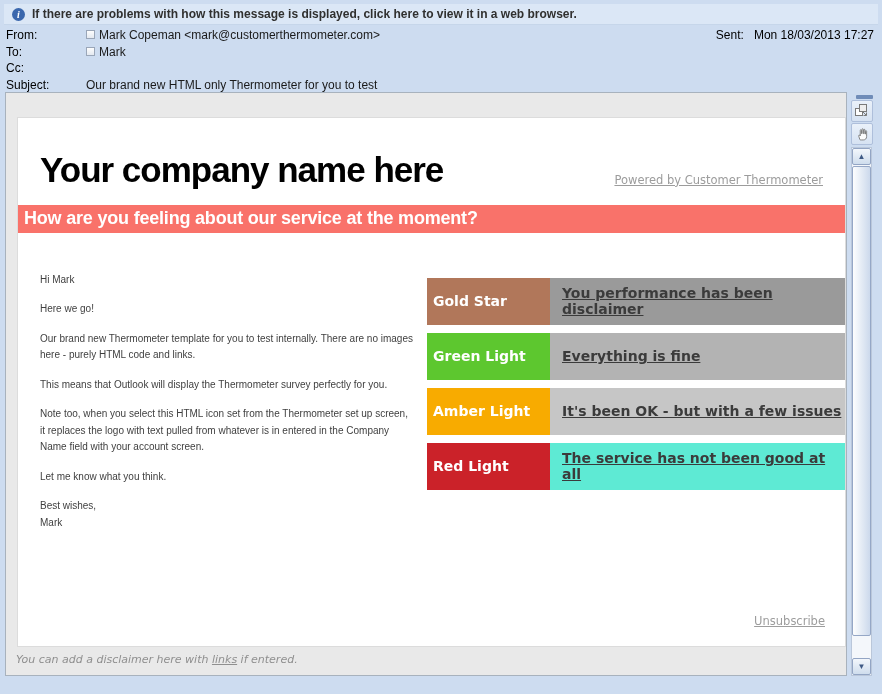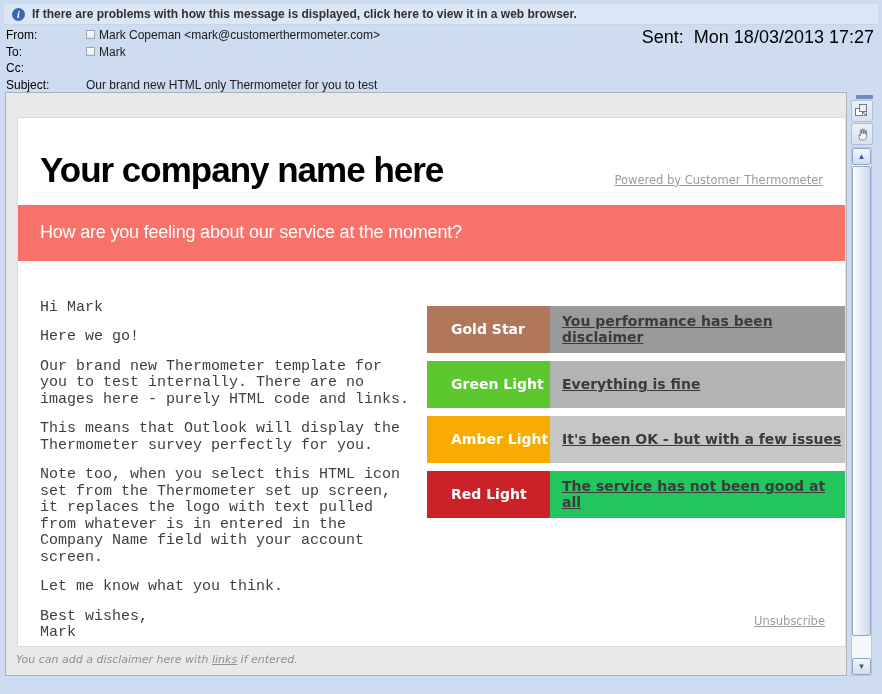--- a/index.html
+++ b/index.html
@@ -20,52 +20,52 @@
     color:#fff; font:italic bold 10px/13px "Liberation Serif", serif;
     text-align:center; margin-right:7px; flex:none;
   }
 
   
   .hrow { position:absolute; left:6px; right:8px; height:15px; display:flex; align-items:center;
           font-size:12px; color:#1a1a1a; }
   .hlabel { width:80px; color:#000000; flex:none; }
   .presence { width:9px; height:9px; border:1px solid #9aa6b8; background:linear-gradient(#fdfdfd,#e4e9f0);
               margin-right:4px; flex:none; }
-  .sentblock { position:absolute; right:8px; top:27px; height:15px; display:flex; 
-               font-size:18px; }
+  .sentblock { position:absolute; right:8px; top:27px; height:15px; display:flex; align-items:center;
+               font-size:12px; }
   .sentblock .hlabel { width:auto; margin-right:10px; }
 
   
   .content {
     position:absolute; left:5px; top:92px; width:842px; height:584px;
     background:#e9e9e9; border:1px solid #a8b2bd; overflow:hidden;
   }
   .card {
     position:absolute; left:11px; top:24px; width:829px; height:530px;
     background:#ffffff; border:1px solid #dcdcdc;
   }
 
   .card-header { margin:34px 22px 8px 22px; display:flex; justify-content:space-between; align-items:flex-end; }
   .company { font-size:35px; font-weight:bold; letter-spacing:-1px; color:#000; line-height:1.05;
              font-family:"Liberation Sans", sans-serif; }
   .powered { font-size:11.5px; color:#9c9c9c; text-decoration:underline; padding-bottom:2px;
              font-family:"DejaVu Sans", sans-serif; cursor:pointer;text-align:right; }
 
-  .banner { margin-top:16px; height:56px; display:flex; align-items:center; padding-left:22px;
-            color:#fff; font-size:18px; font-weight:normal; letter-spacing:-0.2px; }
+  .banner { margin-top:16px; height:28px; display:flex; align-items:center; padding-left:6px;
+            color:#fff; font-size:18px; font-weight:bold; letter-spacing:-0.2px; }
 
   .main { display:flex; margin-top:39px; padding-left:22px; }
-  .letter { width:387px; flex:none; font-family:Liberation Mono, monospace; font-size:15px;
+  .letter { width:387px; flex:none; font-family:Liberation Sans, sans-serif; font-size:10px;
             color:#3f3f3f; line-height:16.5px; padding-right:12px; }
   .letter p { margin-bottom:13px; }
   .signoff { line-height:16.5px; }
 
   .buttons { flex:1; margin-top:6px; }
   .btnrow { display:flex; height:47px; margin-bottom:8px; font-family:"DejaVu Sans", sans-serif; }
-  .btnlabel { width:123px; flex:none; display:flex; align-items:center; padding-left:24px;
+  .btnlabel { width:123px; flex:none; display:flex; align-items:center; padding-left:6px;
               color:#fff; font-size:14px; font-weight:bold; }
   .btnlink { flex:1; display:flex; align-items:center; padding-left:12px;
              font-size:14px; font-weight:bold; color:#3b3b3b; text-decoration:underline; cursor:pointer; }
 
   .unsubscribe { position:absolute; right:20px; bottom:18px; font-family:"DejaVu Sans", sans-serif;
                  font-size:11.5px; color:#9d9d9d; text-decoration:underline; cursor:pointer; }
 
   .disclaimer { position:absolute; left:10px; top:560px; font-style:italic; font-size:11px;
                 color:#8f8f8f; font-family:"DejaVu Sans", sans-serif; }
   .disclaimer .dlink { text-decoration:underline; cursor:pointer; }
@@ -169,21 +169,21 @@
               <span>Amber Light</span>
             </div>
             <div class="btnlink" style="background-color: rgb(198, 198, 198);">
               <span>It's been OK - but with a few issues</span>
             </div>
           </div>
           <div class="btnrow">
             <div class="btnlabel" style="background-color: rgb(203, 34, 41);">
               <span>Red Light</span>
             </div>
-            <div class="btnlink" style="background-color: #22c55e;">
+            <div class="btnlink" style="background-color: #5eead4;">
               <span>The service has not been good at all</span>
             </div>
           </div>
         </div>
       </div>
 
       <div class="unsubscribe">Unsubscribe</div>
     </div>
 
     <div class="disclaimer">

